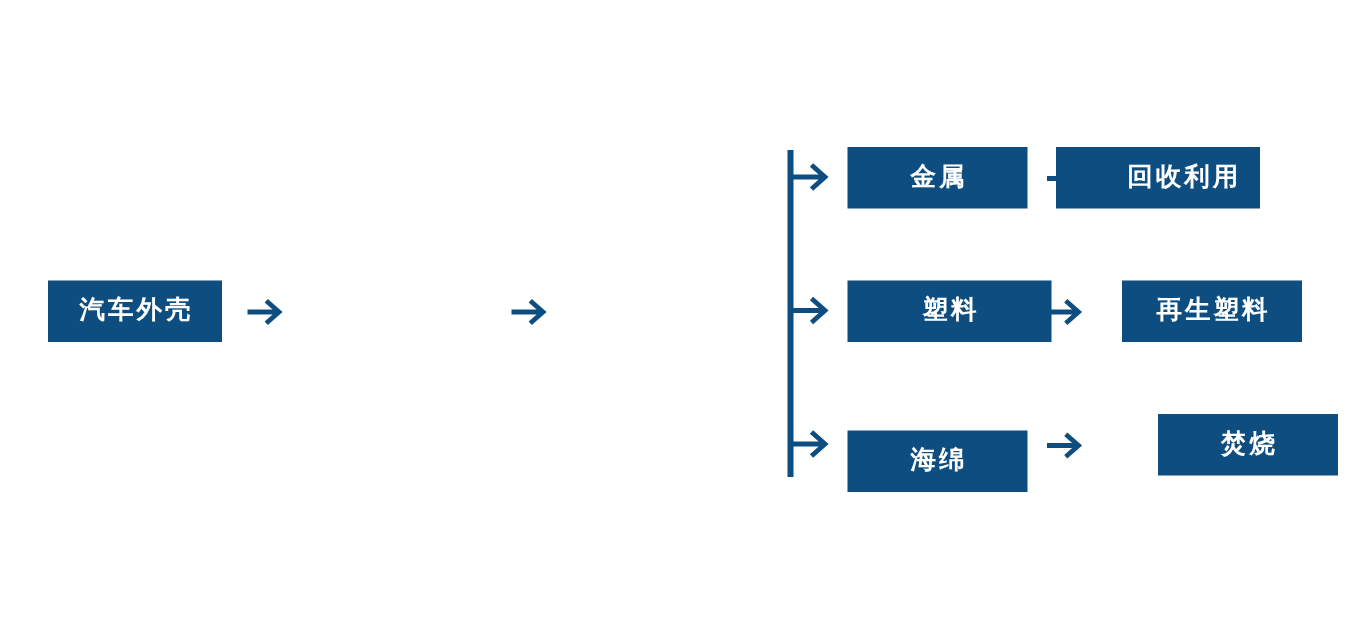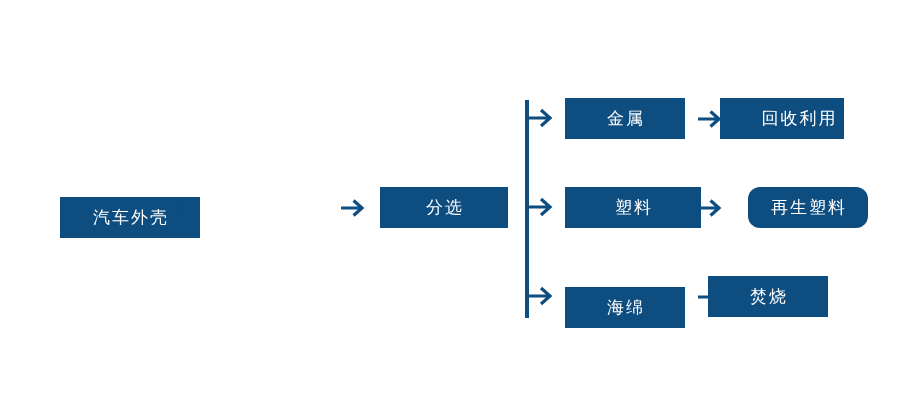--- a/index.html
+++ b/index.html
@@ -26,21 +26,21 @@
     box-sizing: border-box;
     height: 41px;
     color: #ffffff;
     font-size: 17px;
     line-height: 1;
     letter-spacing: 2px;
     text-indent: 2px;
     white-space: nowrap;
     font-family: "DejaVu Sans", "Liberation Sans", sans-serif;
   }
-  .node.blue  { background: #0d4d80; }
+  .node.blue  { background: #0d4d80; font-weight: bold; }
   .node.red   { background: #d0102a; }
 
   .arrow {
     position: absolute;
     width: 30px;
     height: 24px;
   }
   .arrow svg { display: block; width: 100%; height: 100%; }
 
   .branch-arrow {
@@ -54,71 +54,70 @@
     position: absolute;
     width: 4px;
     background: #0d4d80;
   }
 </style>
 </head>
 <body>
 
 <div id="canvas">
 
-  <div class="node blue" style="left: 32px; top: 197px; width: 140px; margin-left: 28px;">汽车外壳</div>
+  <div class="node blue" style="left: 32px; top: 187px; width: 116px;">汽车外壳</div>
 
   <div class="arrow" style="left: 164px; top: 196px;">
     <svg viewBox="0 0 30 24" xmlns="http://www.w3.org/2000/svg">
       <path d="M1 12 H20 M13.5 4.5 L22 12 L13.5 19.5" fill="none" stroke="#0d4d80" stroke-width="3.2" stroke-linecap="butt" stroke-linejoin="miter"></path>
     </svg>
   </div>
 
 
   <div class="arrow" style="left: 340px; top: 196px;">
     <svg viewBox="0 0 30 24" xmlns="http://www.w3.org/2000/svg">
       <path d="M1 12 H20 M13.5 4.5 L22 12 L13.5 19.5" fill="none" stroke="#0d4d80" stroke-width="3.2" stroke-linecap="butt" stroke-linejoin="miter"></path>
     </svg>
   </div>
 
-  <div class="node blue" style="left: 380px; top: 187px; width: 128px;">分选</div>
 
   <div class="vline" style="left: 525px; top: 100px; height: 218px; width: 4px;"></div>
 
   <div id="branch-layer">
       <div class="branch-arrow" style="left: 525px; top: 105px;">
         <svg viewBox="0 0 34 26" xmlns="http://www.w3.org/2000/svg">
           <path d="M2 13 H24 M16 5 L25 13 L16 21" fill="none" stroke="#0d4d80" stroke-width="3.2" stroke-linecap="butt" stroke-linejoin="miter"></path>
         </svg>
       </div>
       <div class="node blue" style="left: 565px; top: 98px; width: 120px;">金属</div>
       <div class="arrow" style="left: 697px; top: 107px;">
         <svg viewBox="0 0 30 24" xmlns="http://www.w3.org/2000/svg">
           <path d="M1 12 H20 M13.5 4.5 L22 12 L13.5 19.5" fill="none" stroke="#0d4d80" stroke-width="3.2" stroke-linecap="butt" stroke-linejoin="miter"></path>
         </svg>
       </div>
-      <div class="node blue" style="left: 720px; top: 98px; width: 124px; padding-left: 33px;">回收利用</div>
+      <div class="node blue" style="left: 704px; top: 98px; width: 136px; padding-left: 33px;">回收利用</div>
       <div class="branch-arrow" style="left: 525px; top: 194px;">
         <svg viewBox="0 0 34 26" xmlns="http://www.w3.org/2000/svg">
           <path d="M2 13 H24 M16 5 L25 13 L16 21" fill="none" stroke="#0d4d80" stroke-width="3.2" stroke-linecap="butt" stroke-linejoin="miter"></path>
         </svg>
       </div>
       <div class="node blue" style="left: 565px; top: 187px; width: 136px;">塑料</div>
       <div class="arrow" style="left: 697px; top: 196px;">
         <svg viewBox="0 0 30 24" xmlns="http://www.w3.org/2000/svg">
           <path d="M1 12 H20 M13.5 4.5 L22 12 L13.5 19.5" fill="none" stroke="#0d4d80" stroke-width="3.2" stroke-linecap="butt" stroke-linejoin="miter"></path>
         </svg>
       </div>
-      <div class="node blue" style="left: 748px; top: 187px; width: 120px; border-radius: 12px;">再生塑料</div>
+      <div class="node blue" style="left: 748px; top: 187px; width: 120px;">再生塑料</div>
       <div class="branch-arrow" style="left: 525px; top: 283px;">
         <svg viewBox="0 0 34 26" xmlns="http://www.w3.org/2000/svg">
           <path d="M2 13 H24 M16 5 L25 13 L16 21" fill="none" stroke="#0d4d80" stroke-width="3.2" stroke-linecap="butt" stroke-linejoin="miter"></path>
         </svg>
       </div>
       <div class="node blue" style="left: 565px; top: 276px; width: 120px; margin-top: 11px;">海绵</div>
       <div class="arrow" style="left: 697px; top: 285px;">
         <svg viewBox="0 0 30 24" xmlns="http://www.w3.org/2000/svg">
           <path d="M1 12 H20 M13.5 4.5 L22 12 L13.5 19.5" fill="none" stroke="#0d4d80" stroke-width="3.2" stroke-linecap="butt" stroke-linejoin="miter"></path>
         </svg>
       </div>
-      <div class="node blue" style="left: 708px; top: 276px; width: 120px;">焚烧</div>
+      <div class="node blue" style="left: 772px; top: 276px; width: 120px;">焚烧</div>
     </div>
 
 </div>
 
 </body></html>

